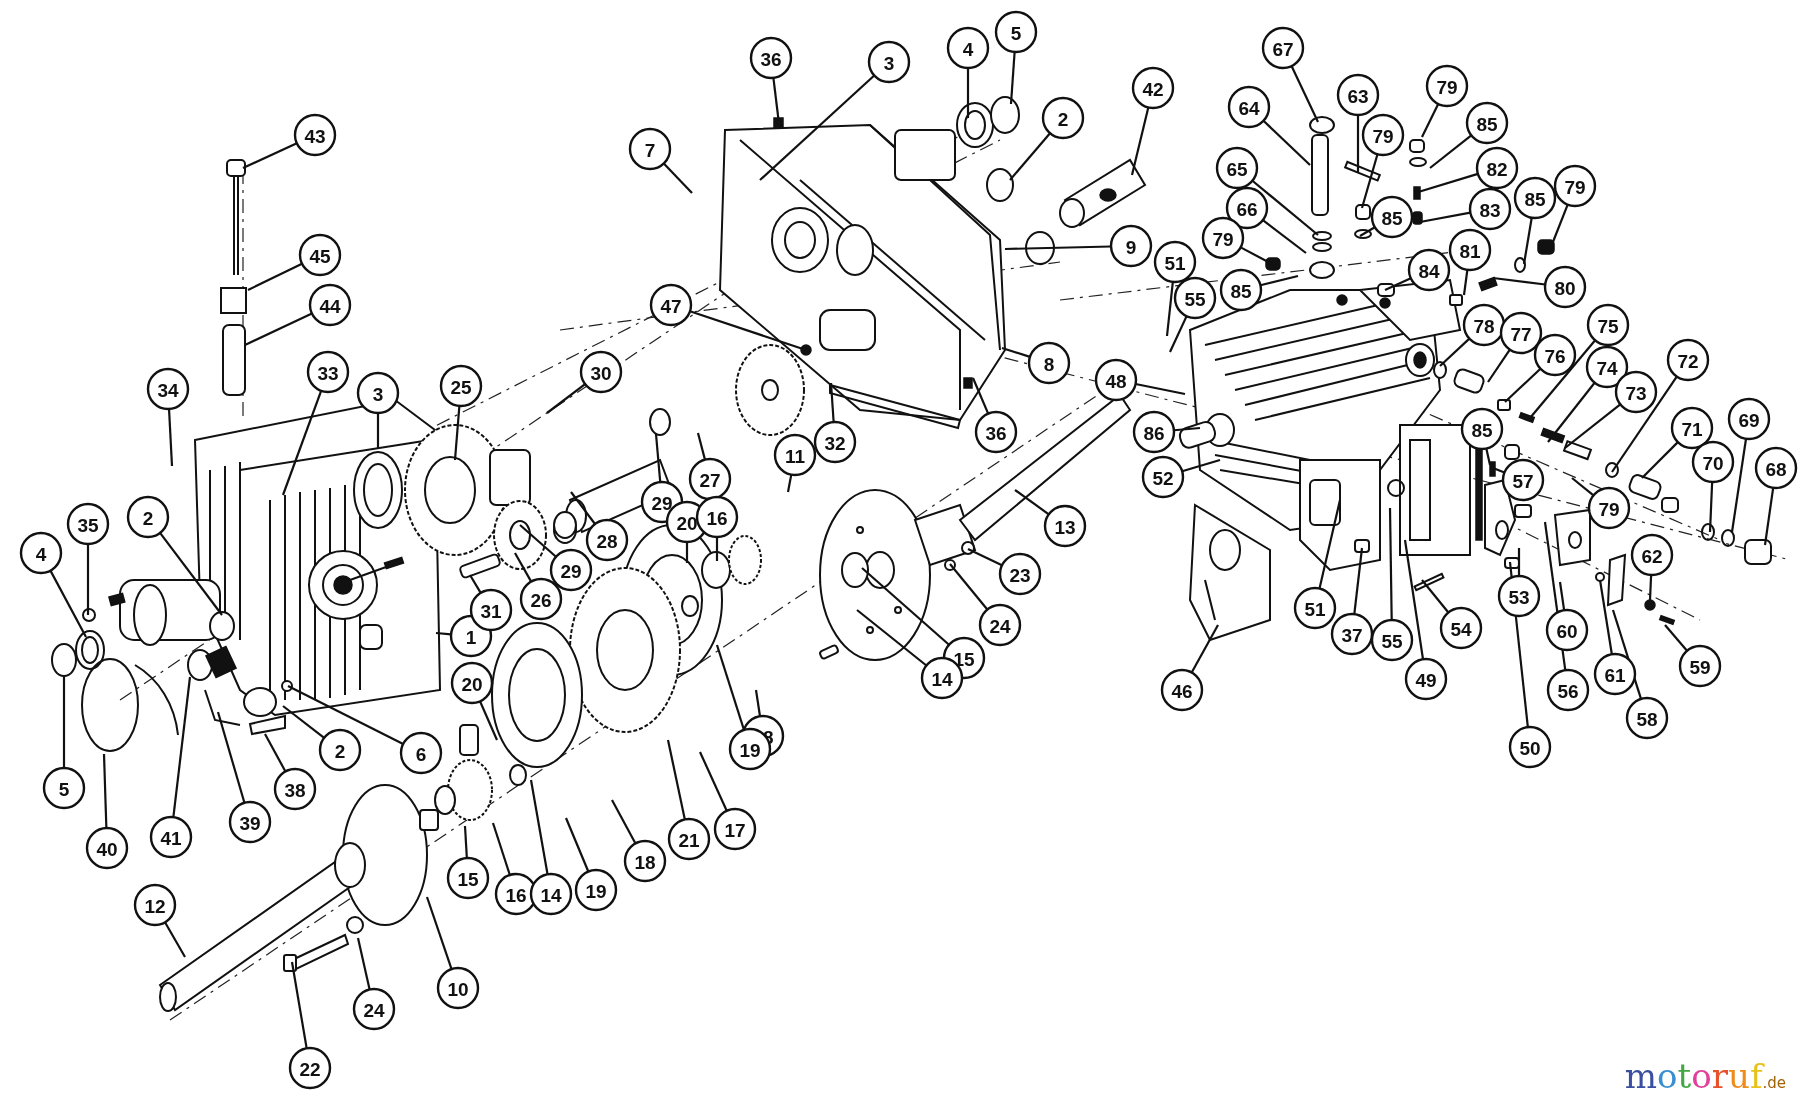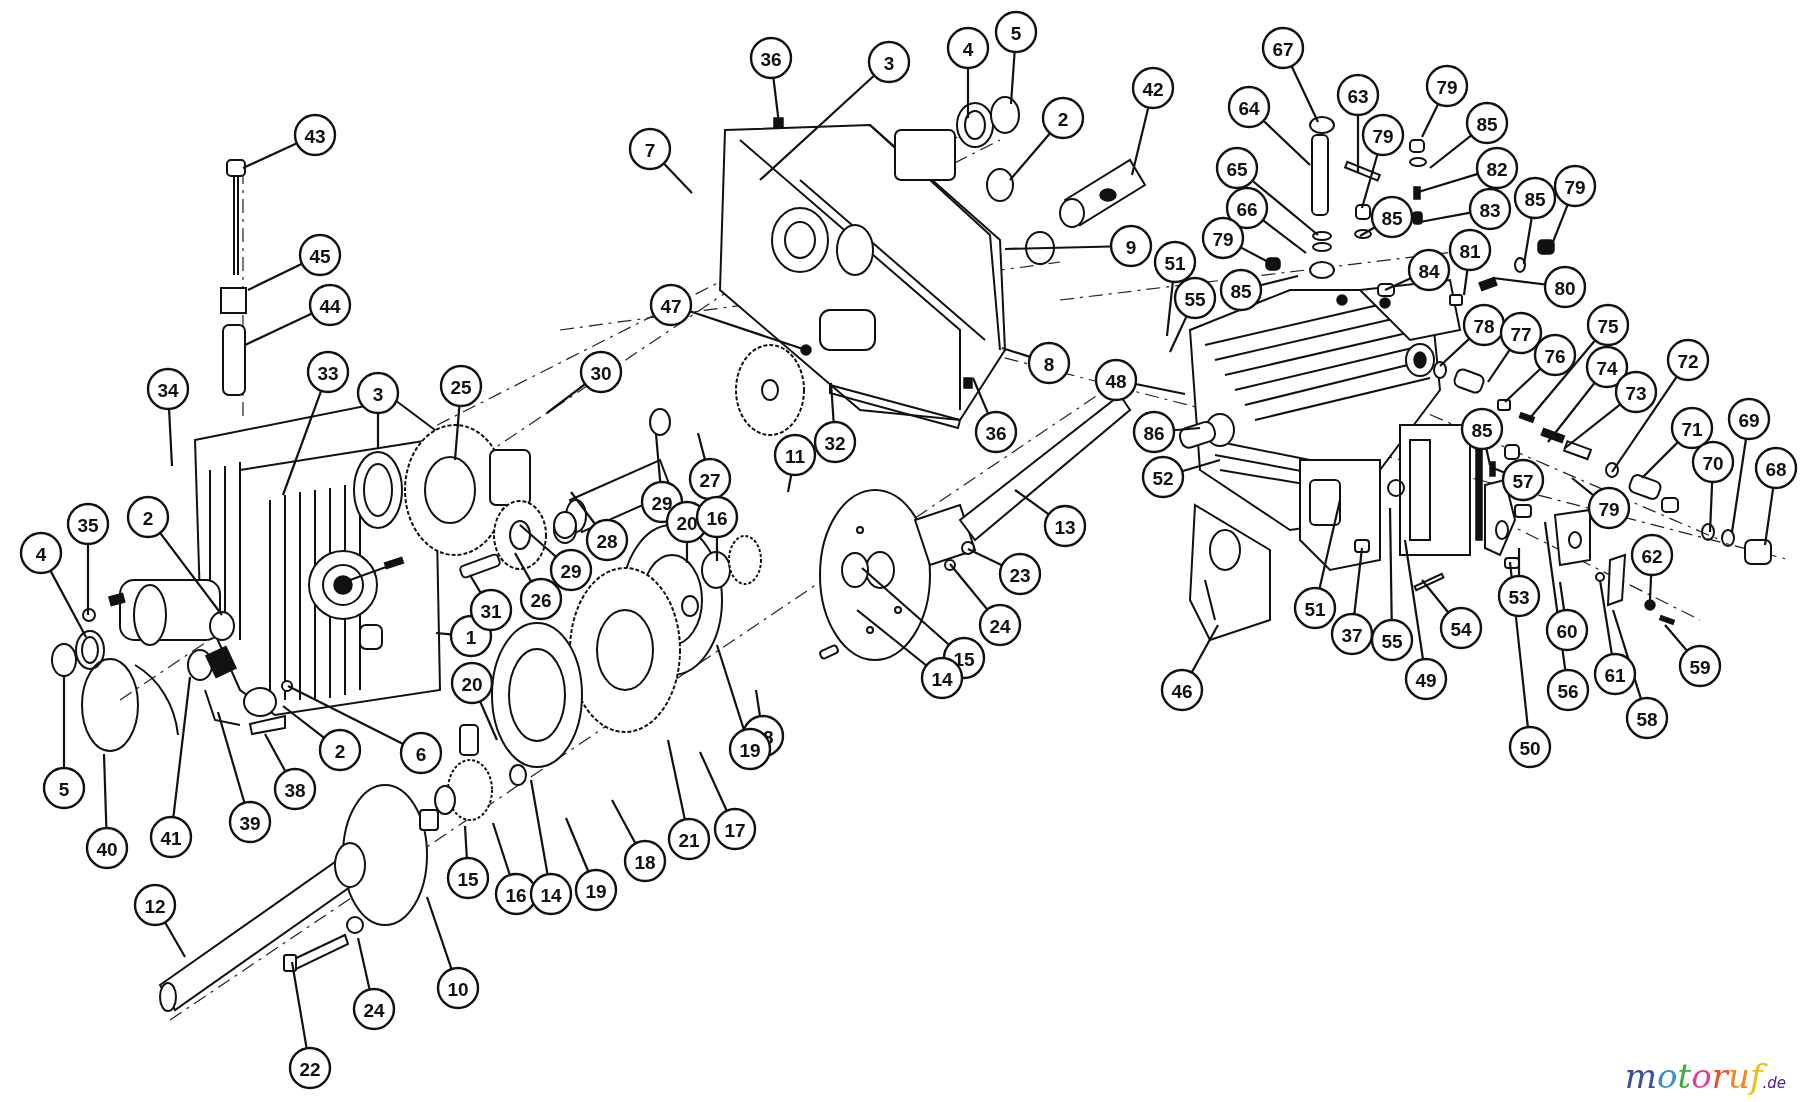--- a/index.html
+++ b/index.html
@@ -9,22 +9,22 @@
   .part { fill:none; stroke:#111; stroke-width:2; }
   .part-fill { fill:#fff; stroke:#111; stroke-width:2; }
   .part-dark { fill:#111; stroke:#111; stroke-width:1.5; }
   .axis { stroke:#222; stroke-width:1.2; stroke-dasharray:14 6 3 6; fill:none; }
   .leader { stroke:#111; stroke-width:2.2; fill:none; }
   .callout-circle { fill:#fff; stroke:#111; stroke-width:2.4; }
   .callout-text { font-family:"Liberation Sans Narrow","Liberation Sans", sans-serif; font-weight:bold;
                   font-size:19px; fill:#111; text-anchor:middle; dominant-baseline:central; }
   .watermark { position:absolute; right:14px; bottom:6px; font-family:"DejaVu Serif", serif;
                font-size:34px; letter-spacing:0px; }
-  .watermark span { display:inline-block;font-style:italic; }
-  .wm-tld { font-family:"DejaVu Sans", sans-serif; font-size:15px; color:#4c1d95; }
+  .watermark span { display:inline-block; }
+  .wm-tld { font-family:"DejaVu Sans", sans-serif; font-size:15px; color:#a16207; }
 </style>
 </head>
 <body>
 
 <svg id="diagram" viewBox="0 0 1800 1102" xmlns="http://www.w3.org/2000/svg">
 
   <g>
     <path class="axis" d="M170 1020 L1120 380"></path>
     <path class="axis" d="M120 700 L990 115"></path>
     <path class="axis" d="M230 530 L1000 140"></path>

